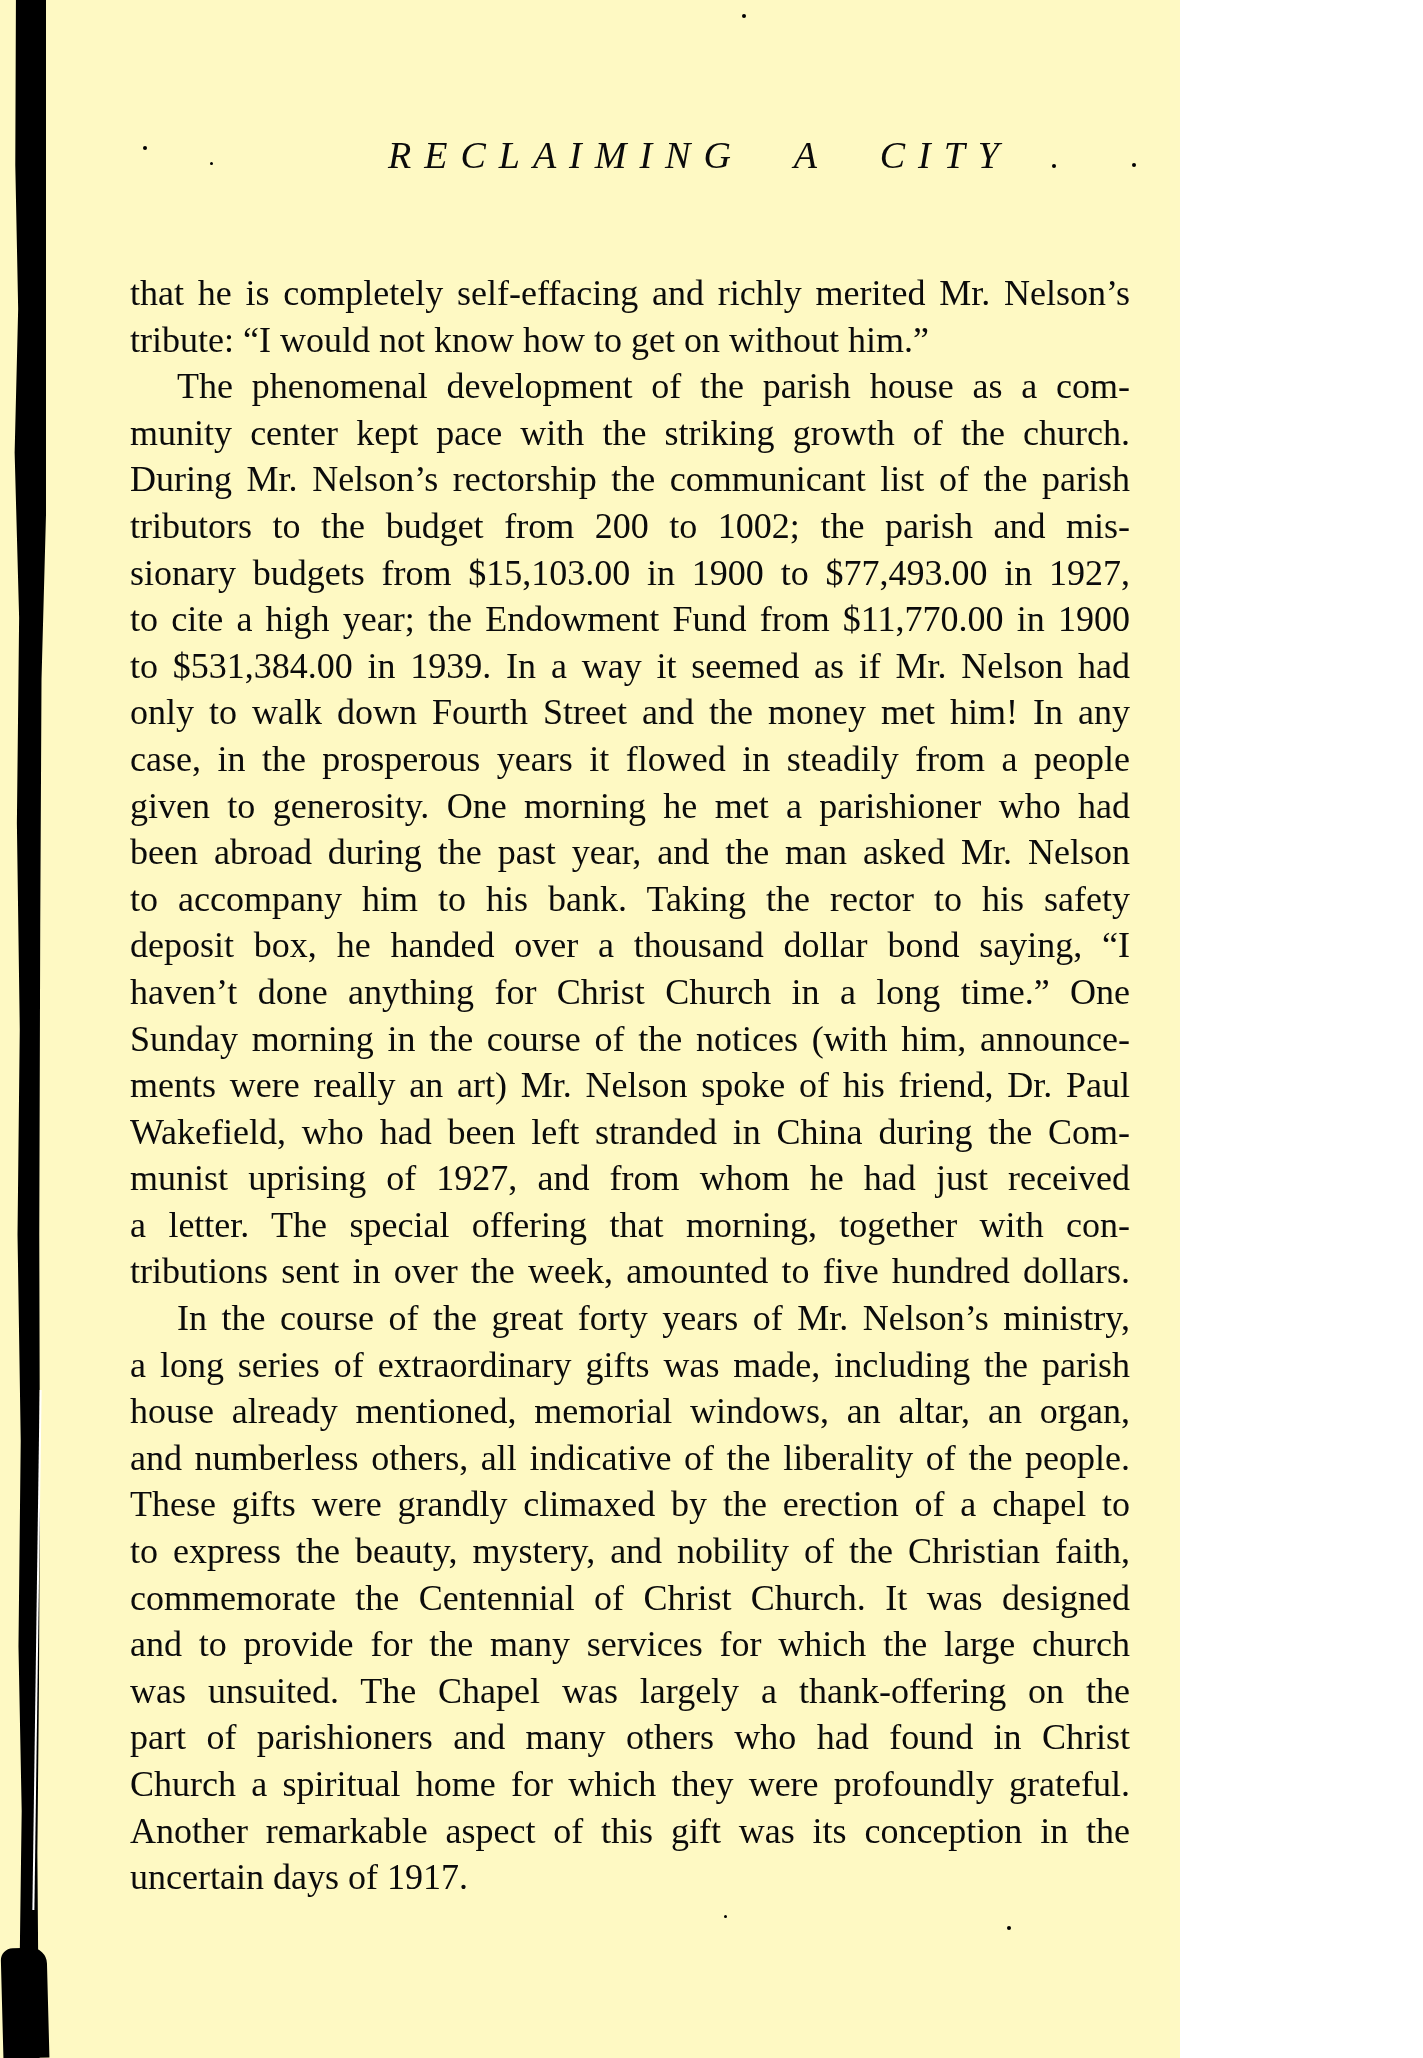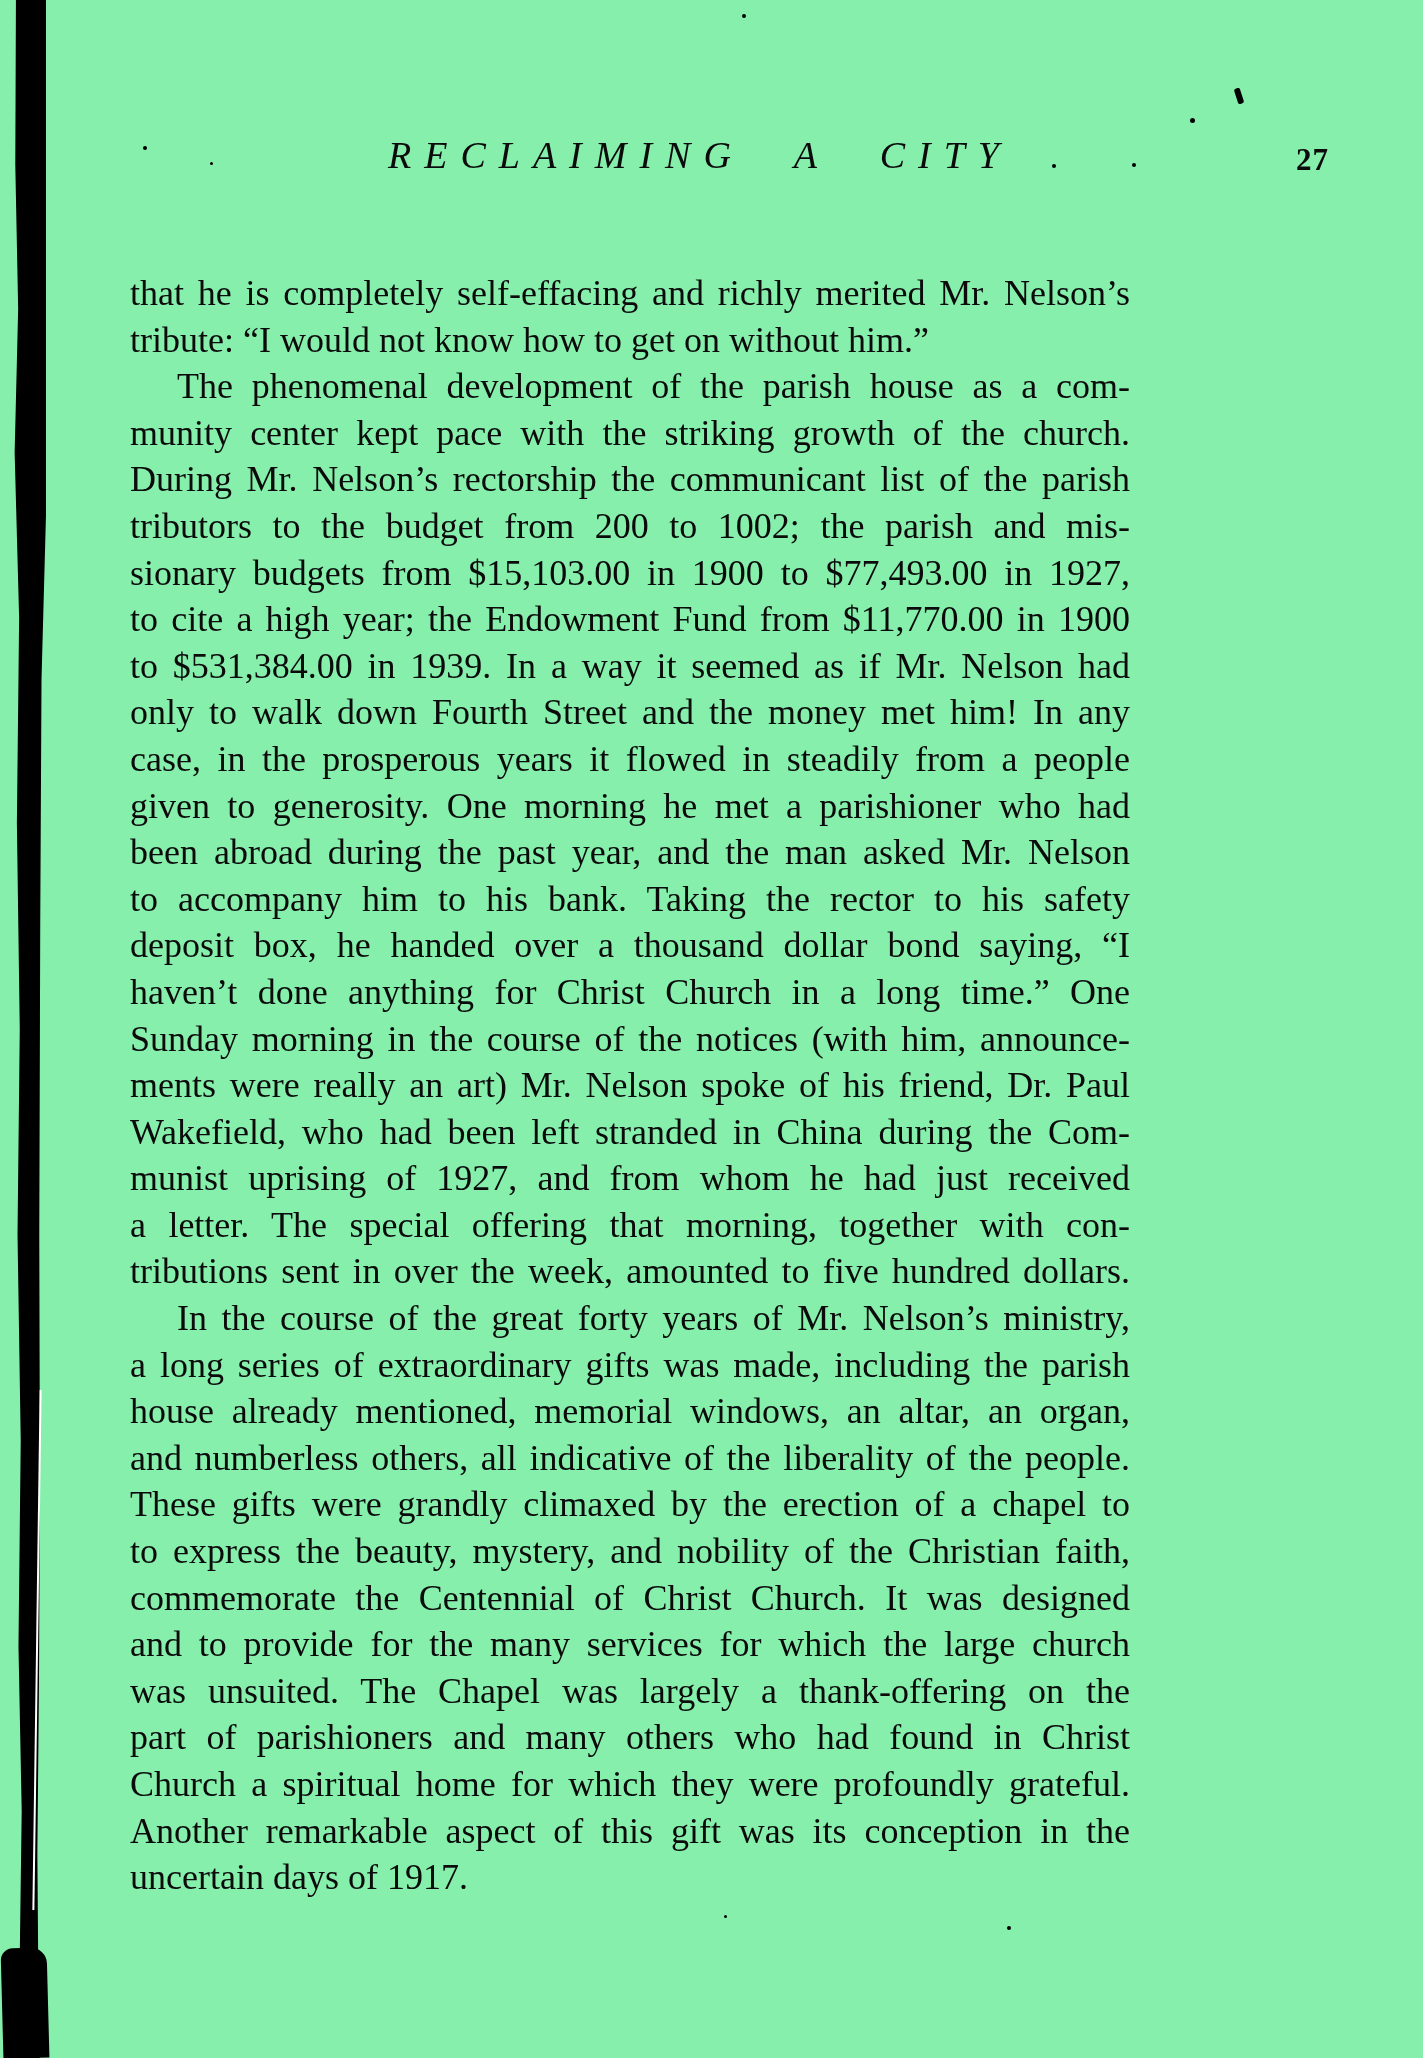--- a/index.html
+++ b/index.html
@@ -1,20 +1,20 @@
 <!DOCTYPE html>
 <html><head>
 <meta charset="utf-8">
 <style>
   html, body { margin: 0; padding: 0; background: #ffffff; }
   .page {
     position: relative;
-    width: 1423px;
+    width: 1180px;
     height: 2058px;
-    background: #86efac;
+    background: #fef9c3;
     overflow: hidden;
     font-family: "Liberation Serif", "DejaVu Serif", serif;
     color: #0b0b0b;
   }
 
   
   .band-main {
     position: absolute;
     left: 14px; top: 0;
     width: 32px; height: 2058px;

